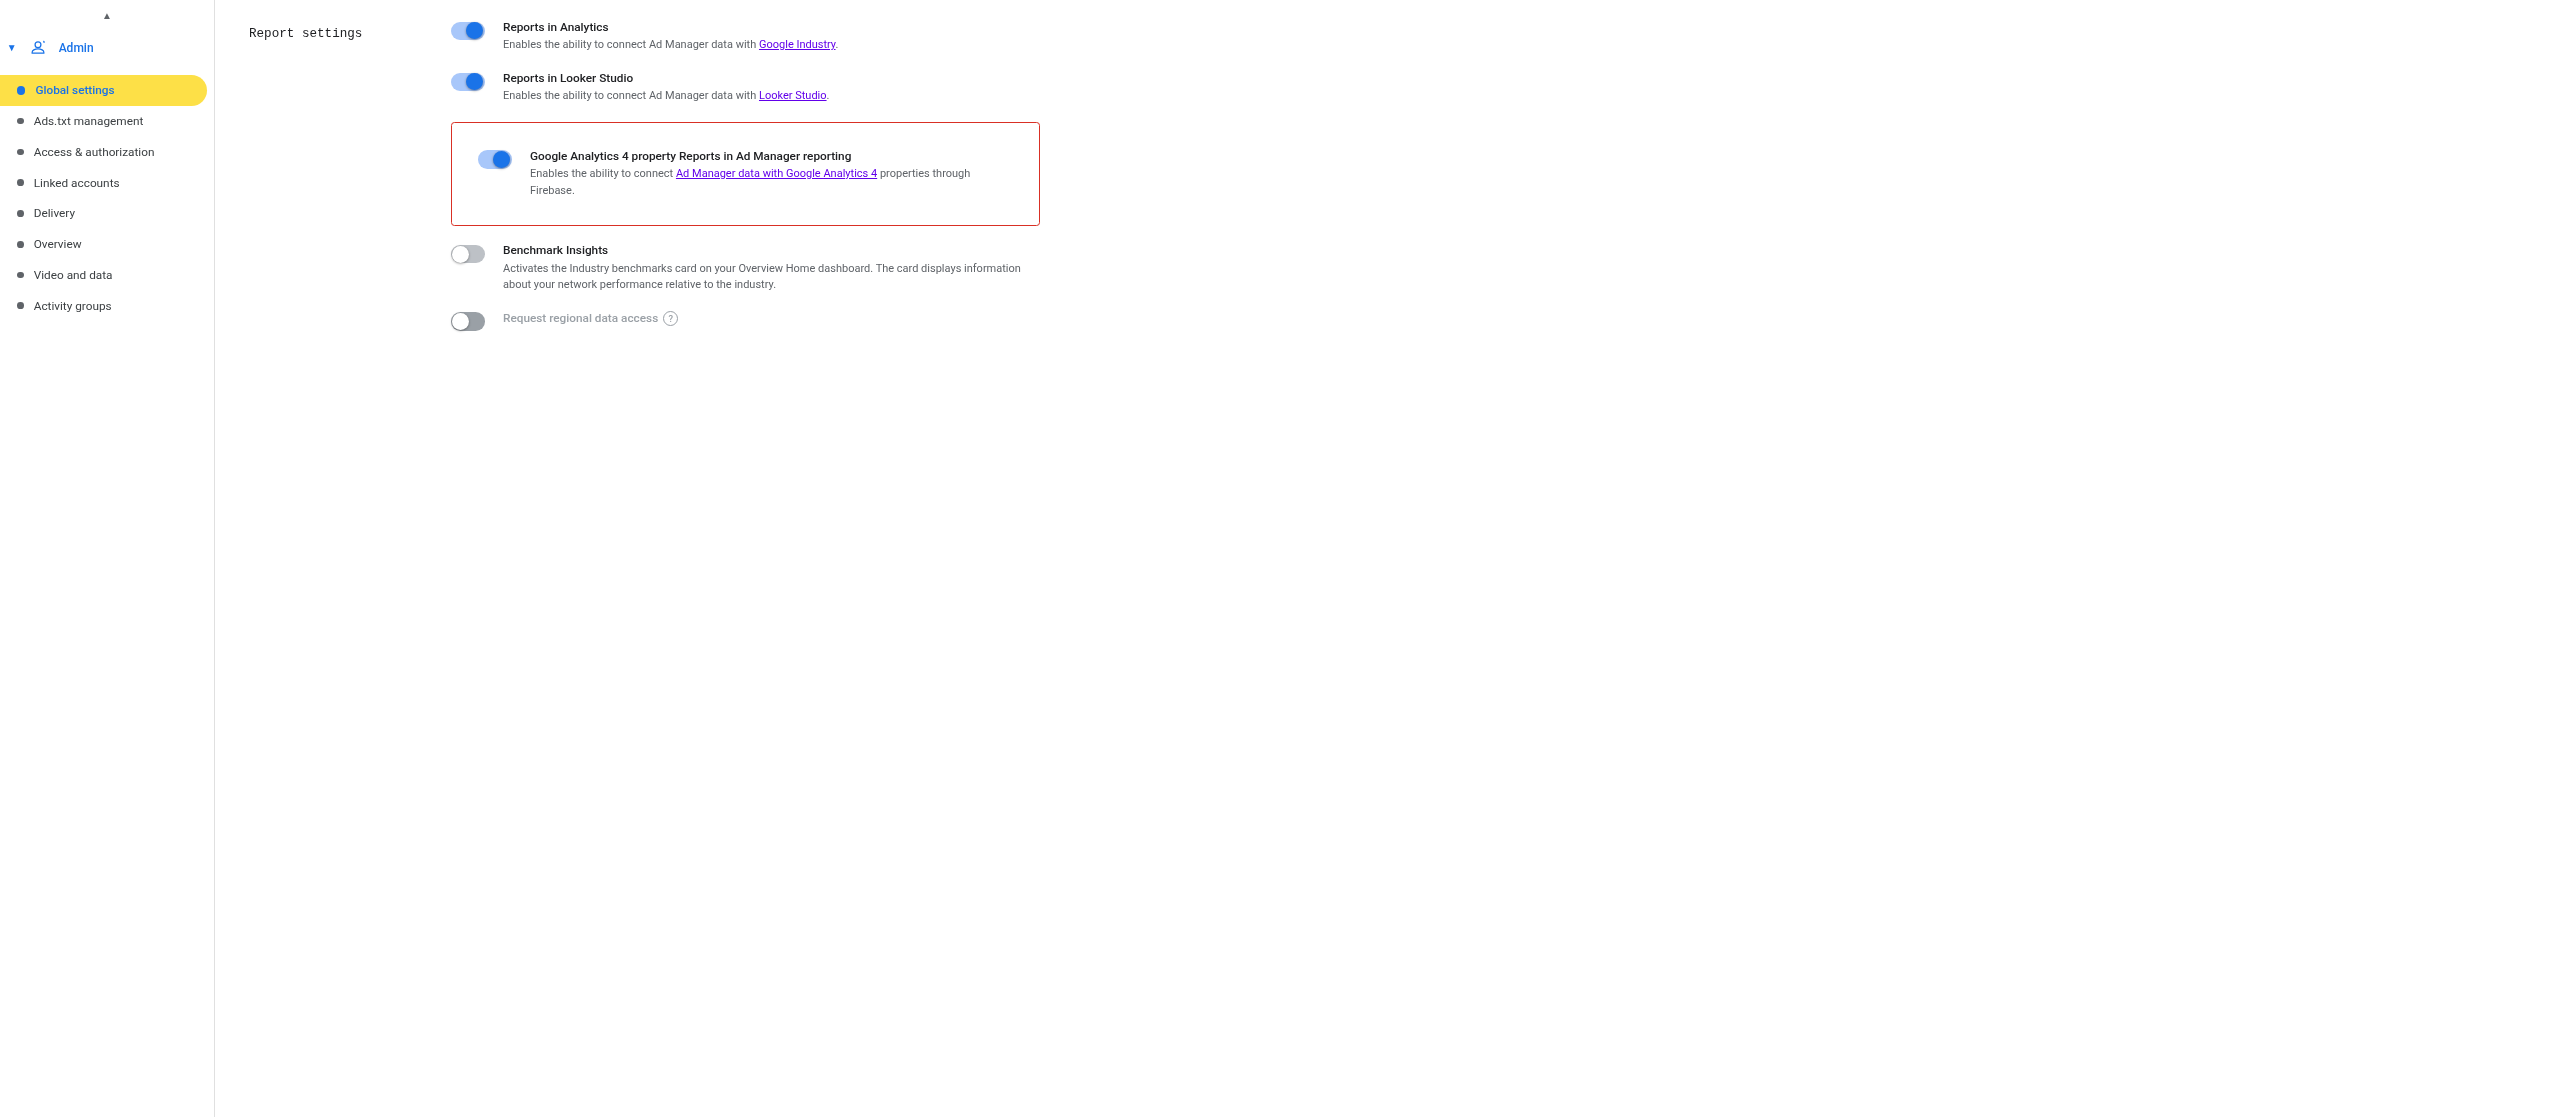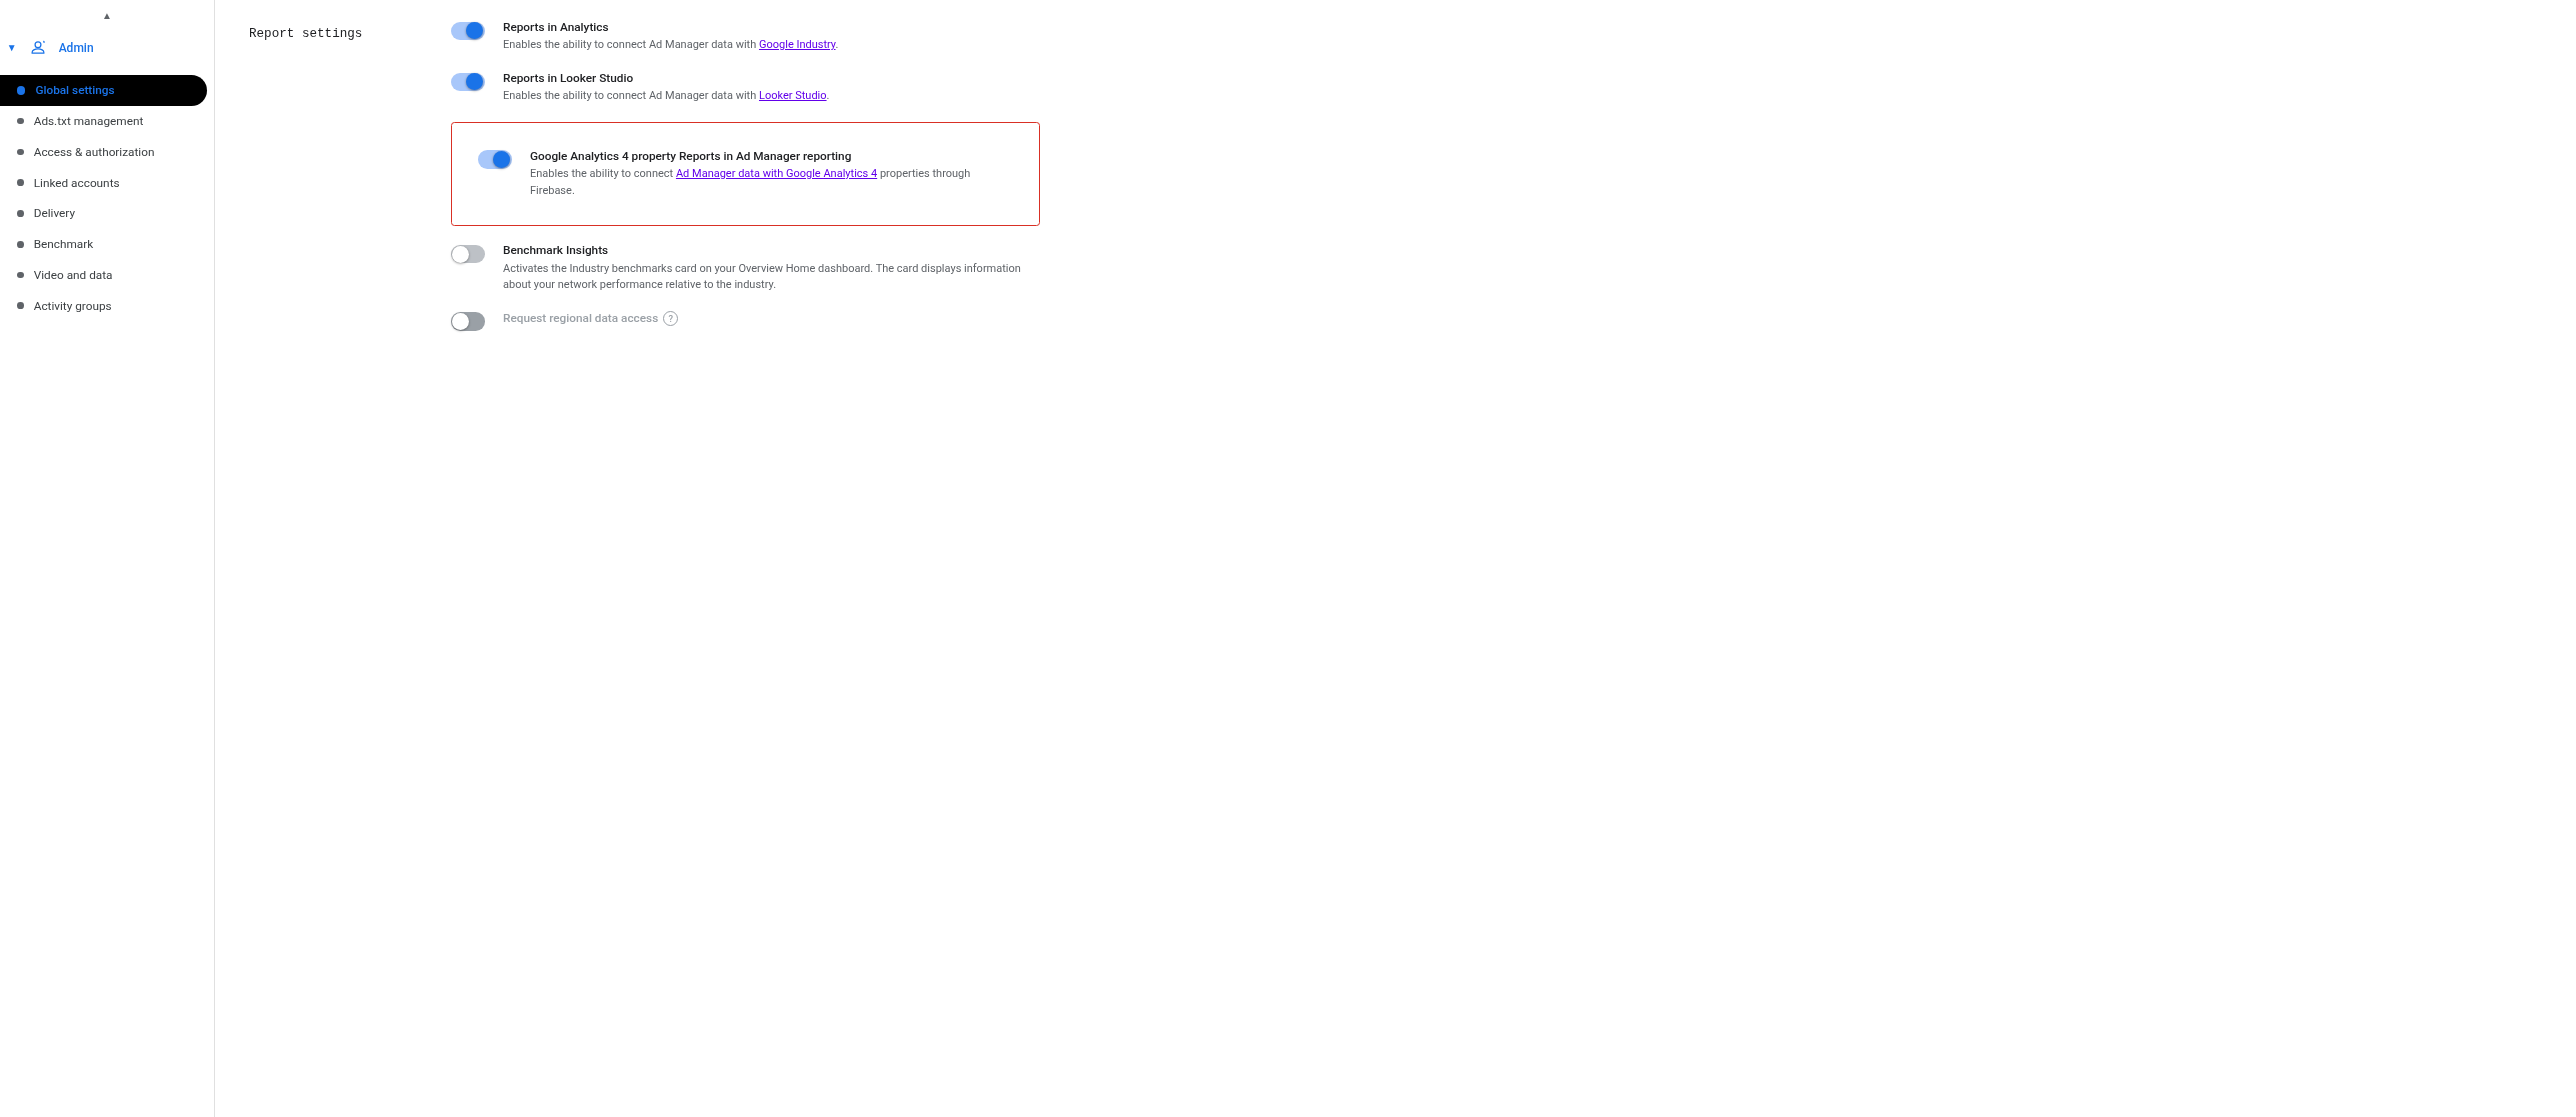--- a/index.html
+++ b/index.html
@@ -55,21 +55,21 @@
       display: flex;
       align-items: center;
       gap: 10px;
       padding: 8.4px 13.5px 8.4px 17px;
       cursor: pointer;
       border-radius: 0 20px 20px 0;
       margin-right: 6.7px;
     }
 
     .sidebar-item.active {
-      background: #000000;
+      background: #fde047;
     }
 
     .sidebar-item.active .sidebar-item-label {
       color: #1a73e8;
       font-weight: 500;
     }
 
     .sidebar-dot {
       width: 6.7px;
       height: 6.7px;
@@ -276,21 +276,21 @@
       <div class="sidebar-item">
         <div class="sidebar-dot"></div>
         <span class="sidebar-item-label">Linked accounts</span>
       </div>
       <div class="sidebar-item">
         <div class="sidebar-dot"></div>
         <span class="sidebar-item-label">Delivery</span>
       </div>
       <div class="sidebar-item">
         <div class="sidebar-dot"></div>
-        <span class="sidebar-item-label">Benchmark</span>
+        <span class="sidebar-item-label">Overview</span>
       </div>
       <div class="sidebar-item">
         <div class="sidebar-dot"></div>
         <span class="sidebar-item-label">Video and data</span>
       </div>
       <div class="sidebar-item">
         <div class="sidebar-dot"></div>
         <span class="sidebar-item-label">Activity groups</span>
       </div>
     </div>

